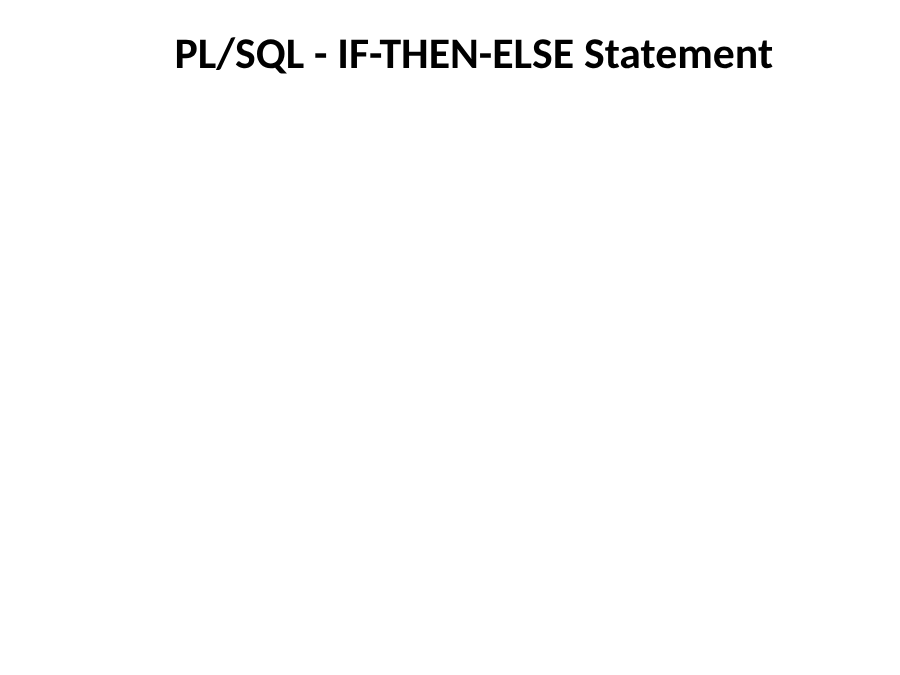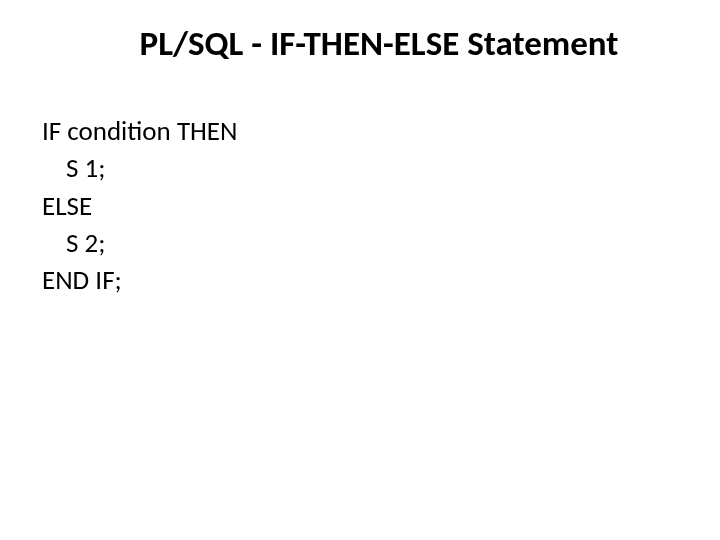--- a/index.html
+++ b/index.html
@@ -35,20 +35,13 @@
     }
     .indented {
       padding-left: 24px;
     }
   </style>
 </head>
 <body>
 
 <div class="slide">
   <h1 class="title">PL/SQL - IF-THEN-ELSE Statement</h1>
-  <div class="content">
-    <div>IF condition THEN</div>
-    <div class="indented">S 1;</div>
-    <div>ELSE</div>
-    <div class="indented">S 2;</div>
-    <div>END IF;</div>
-  </div>
 </div>
 
 </body></html>

